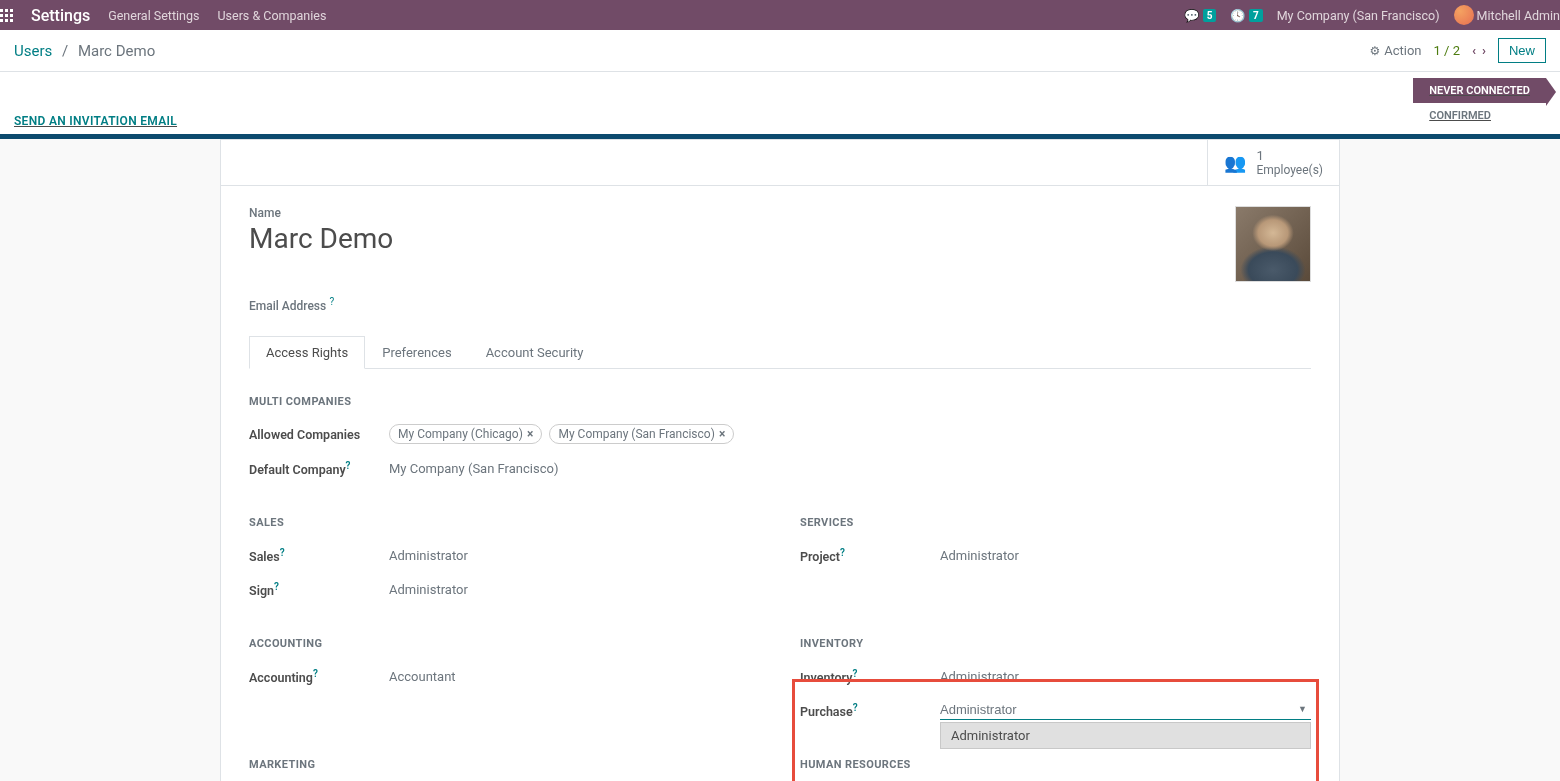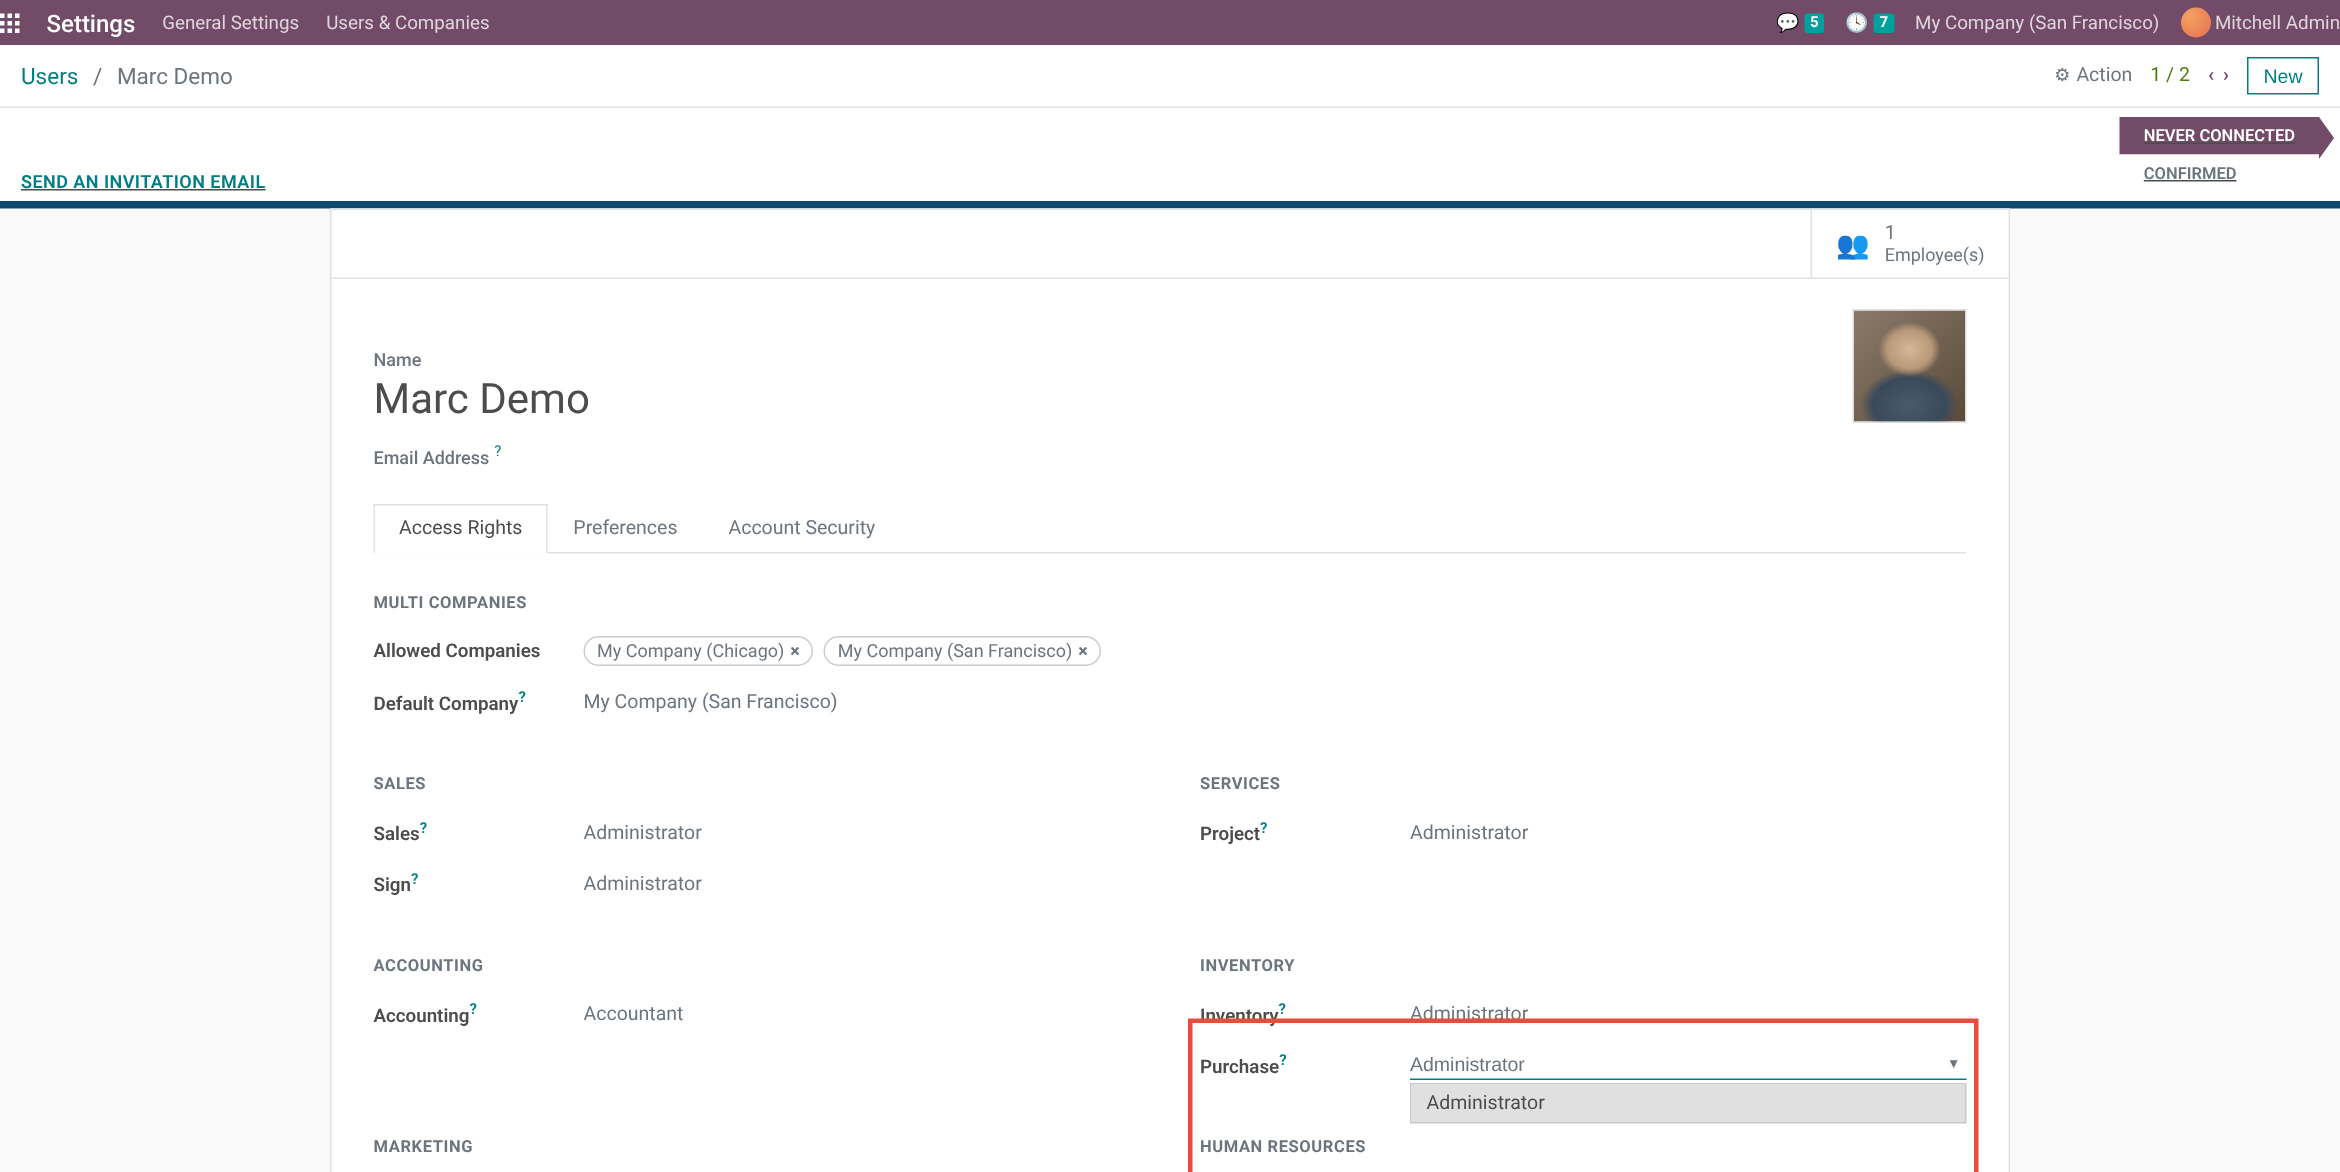--- a/index.html
+++ b/index.html
@@ -41,21 +41,21 @@
 
 .main-wrap { max-width: 1120px; margin: 0 auto; padding: 0 0 40px; }
 .sheet { background: #fff; border: 1px solid #dee2e6; margin-top: 0; }
 .sheet-top { display: flex; justify-content: flex-end; border-bottom: 1px solid #dee2e6; }
 .stat-btn { border-left: 1px solid #dee2e6; padding: 8px 16px; display: flex; align-items: center; gap: 10px; cursor: pointer; }
 .stat-btn .num { font-size: 13px; color: #6c757d; }
 .stat-btn .label { font-size: 12px; color: #6c757d; }
 .people-icon { font-size: 18px; color: #6c757d; }
 
 .sheet-body { padding: 20px 28px; }
-.title-row { display: flex; justify-content: space-between; align-items: flex-end; }
+.title-row { display: flex; justify-content: space-between; align-items: flex-start; }
 .field-label { font-size: 12px; color: #6c757d; font-weight: 500; }
 .big-name { font-size: 28px; color: #4c4c4c; margin-top: 2px; }
 .avatar-large { width: 76px; height: 76px; background: linear-gradient(135deg, #8a7a6a, #5a4a3a); border: 1px solid #ddd; position: relative; overflow: hidden; }
 .avatar-large::after { content: ""; position: absolute; inset: 0; background: radial-gradient(ellipse 40% 35% at 50% 35%, #d4b896 0%, #b89878 50%, transparent 70%), radial-gradient(ellipse 55% 40% at 50% 85%, #4a5a6a 0%, #3a4a5a 60%, transparent 80%); }
 
 .email-section { margin-top: 14px; }
 .email-val { font-size: 15px; color: #4c4c4c; margin-top: 2px; }
 .help-q { color: #017e84; font-size: 10px; vertical-align: super; cursor: help; }
 
 

